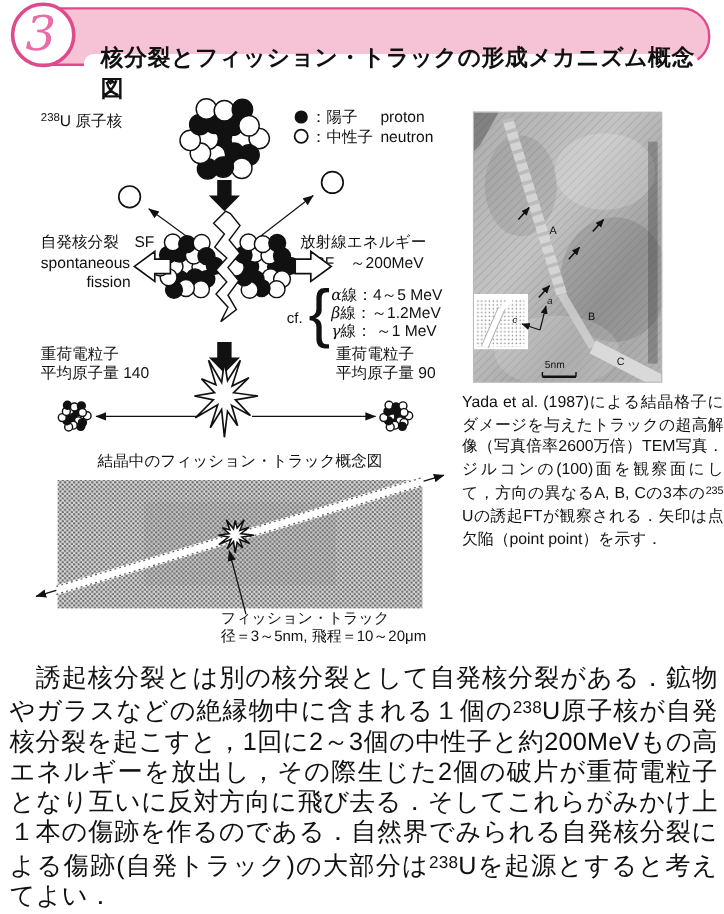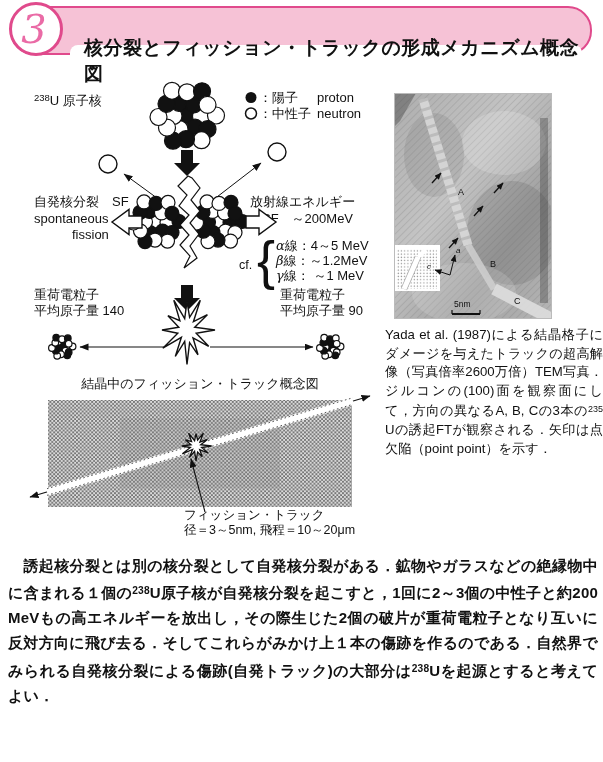--- a/index.html
+++ b/index.html
@@ -16,22 +16,22 @@
                    padding-right:4px;}
   
   svg text{font-family:"Liberation Sans",sans-serif;fill:#111;}
   .diagram{position:absolute;left:0;top:78px;}
   .photo{position:absolute;left:394px;top:93px;}
   
   .caption{position:absolute;left:385px;top:326px;width:218px;font-size:13.2px;line-height:18.6px;
            text-align:justify;word-break:break-all;}
   .caption sup{font-size:.68em;vertical-align:.35em;margin-top:45px;}
   
-  .paragraph{position:absolute;left:8px;top:553px;width:590px;font-size:15px;line-height:25.3px;
-             text-align:justify;word-break:break-all;letter-spacing:.2px;font-weight:bold;}
+  .paragraph{position:absolute;left:8px;top:553px;width:590px;font-size:21px;line-height:25.3px;
+             text-align:justify;word-break:break-all;letter-spacing:.2px;}
   .paragraph sup{font-size:.68em;vertical-align:.35em;}
 </style>
 </head>
 <body>
 
 <div class="page">
 
   <div class="header">
     <div class="band" style="background: rgb(246, 194, 214); border: 2.5px solid rgb(224, 74, 140);"></div>
     <div class="title-box">

